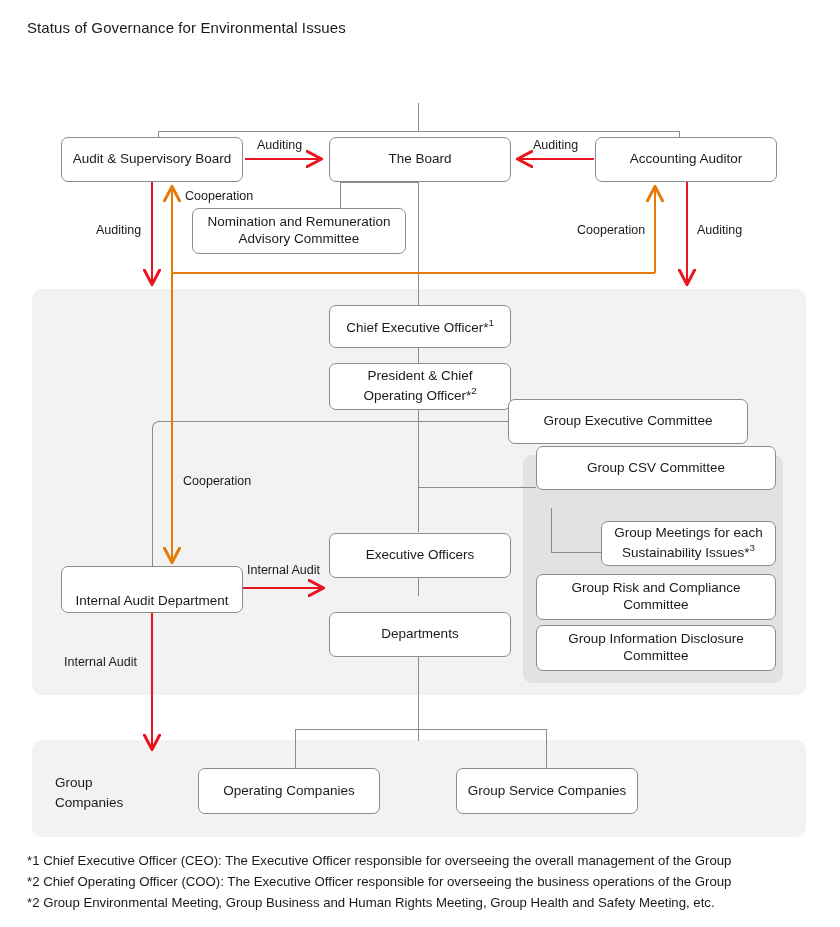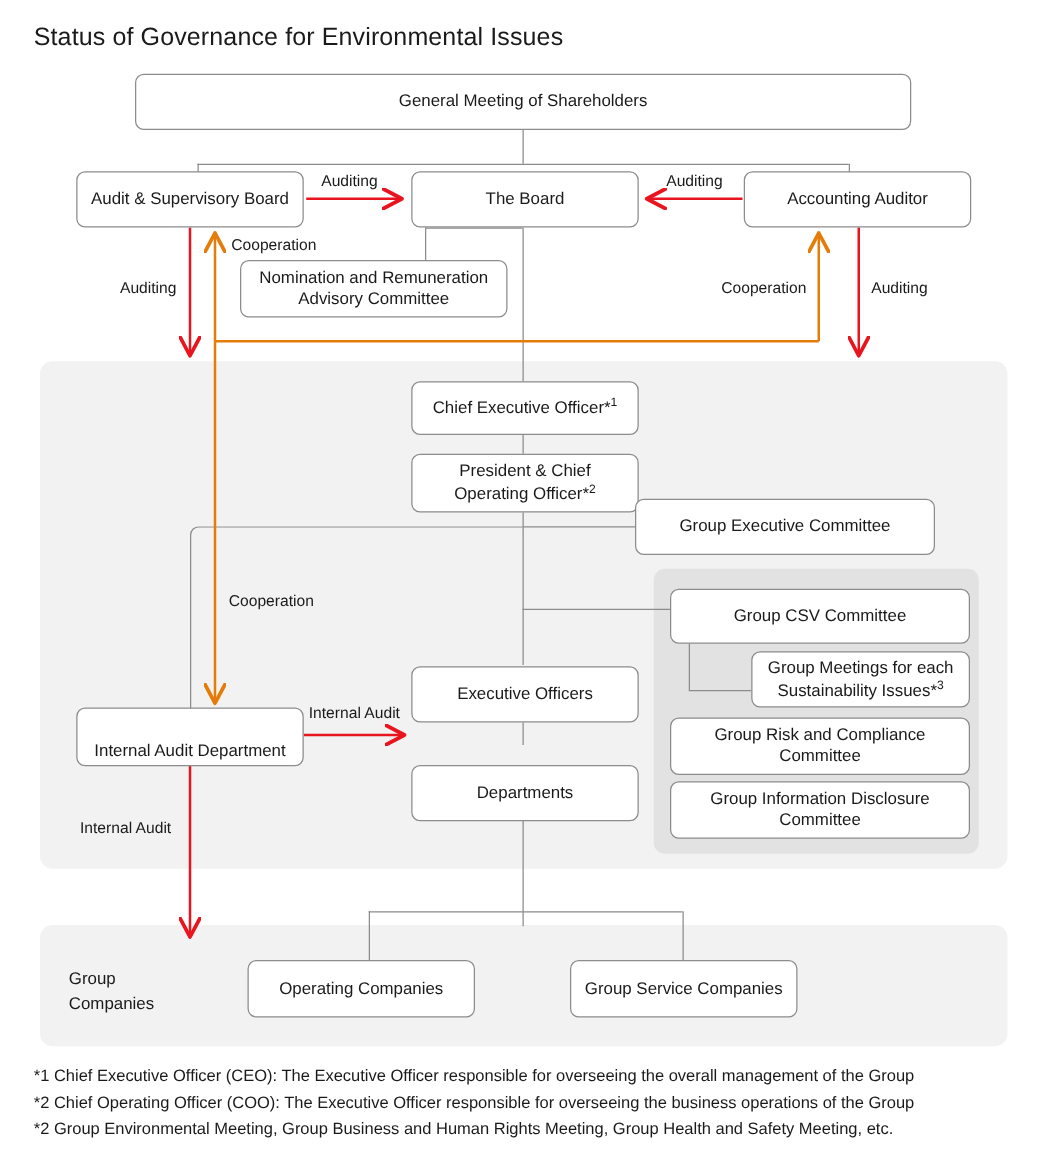--- a/index.html
+++ b/index.html
@@ -16,21 +16,21 @@
     position: relative;
     width: 840px;
     height: 927px;
     overflow: hidden;
     background: #ffffff;
   }
   #chart-title {
     position: absolute;
     left: 27px;
     top: 19px;
-    font-size: 20px;
+    font-size: 15px;
     color: #1a1a1a;
     letter-spacing: 0.1px;
     white-space: nowrap;
   }
   
   .panel {
     position: absolute;
     background: #f2f2f2;
     border-radius: 10px;
   }
@@ -179,23 +179,20 @@
 
     <line x1="172" y1="273" x2="655" y2="273" stroke="#e57c0a" stroke-width="2"></line>
 
     <line x1="172" y1="273" x2="172" y2="561" stroke="#e57c0a" stroke-width="2" marker-end="url(#orange-head)"></line>
 
     <line x1="243" y1="588" x2="322" y2="588" stroke="#e8151f" stroke-width="2" marker-end="url(#red-head)"></line>
 
     <line x1="152" y1="609" x2="152" y2="748" stroke="#e8151f" stroke-width="2" marker-end="url(#red-head)"></line>
   </svg>
 
-  <div class="node" style="left:108px; top:59px; width:621px; height:45px;">
-    <span>General Meeting of Shareholders</span>
-  </div>
 
   <div class="node" style="left:329px; top:137px; width:182px; height:45px;">
     <span>The Board</span>
   </div>
 
   <div class="node" style="left:61px; top:137px; width:182px; height:45px;">
     <span>Audit &amp; Supervisory Board</span>
   </div>
 
   <div class="node" style="left:595px; top:137px; width:182px; height:45px;">
@@ -217,21 +214,21 @@
     <span>
       <span>President &amp; Chief</span><br>
       <span>Operating Officer*</span><sup>2</sup>
     </span>
   </div>
 
   <div class="node" style="left:508px; top:399px; width:240px; height:45px;">
     <span>Group Executive Committee</span>
   </div>
 
-  <div class="node" style="left:536px; top:471px; width:240px; height:44px;">
+  <div class="node" style="left:536px; top:446px; width:240px; height:44px;">
     <span>Group CSV Committee</span>
   </div>
 
   <div class="node" style="left:601px; top:521px; width:175px; height:45px;">
     <span>
       <span>Group Meetings for each</span><br>
       <span>Sustainability Issues*</span><sup>3</sup>
     </span>
   </div>
 

